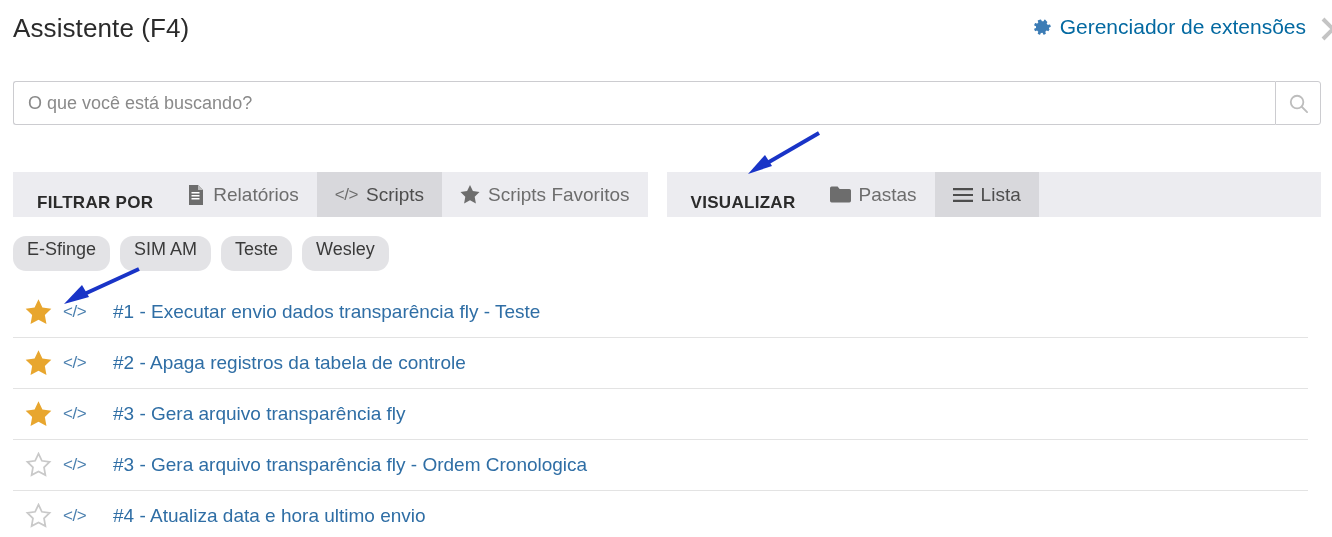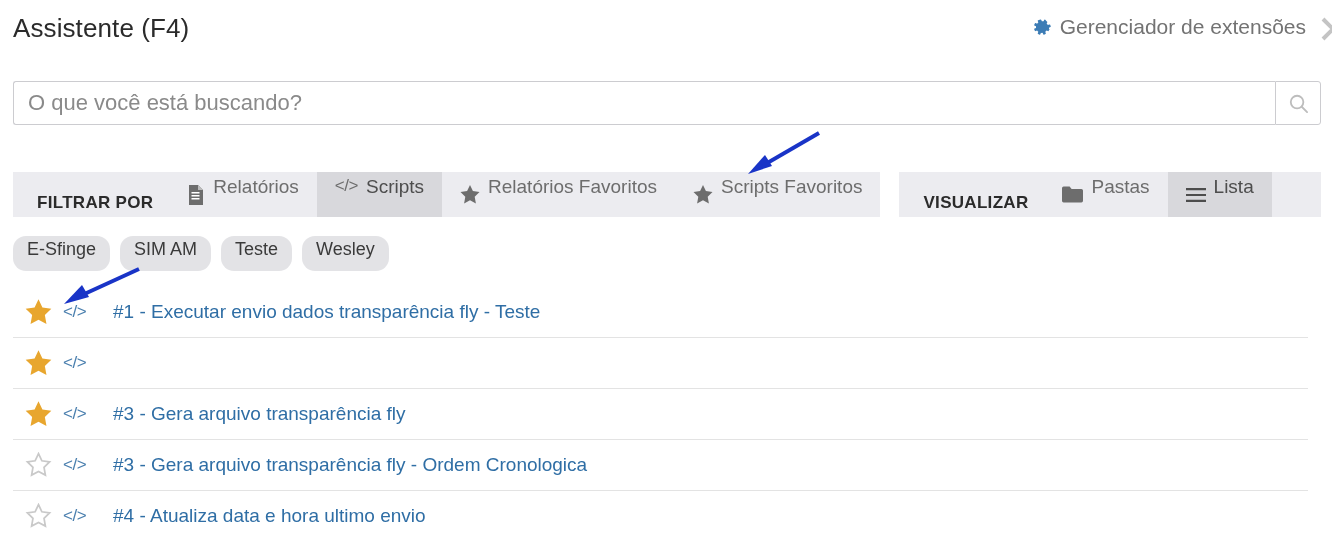--- a/index.html
+++ b/index.html
@@ -34,21 +34,21 @@
     letter-spacing: 0.1px;
     white-space: nowrap;
   }
   .ext-manager {
     position: absolute;
     right: 54px;
     top: 15px;
     display: flex;
     align-items: center;
     gap: 8px;
-    color: #737373;
+    color: #0369a1;
     font-size: 21px;
     white-space: nowrap;
     cursor: pointer;
   }
   .gear-icon {
     display: inline-block;
     width: 19px;
     height: 19px;
     position: relative;
     top: 1px;
@@ -75,21 +75,21 @@
   }
   .search-input {
     flex: 1 1 auto;
     height: 44px;
     box-sizing: border-box;
     border: 1px solid #ccccd0;
     border-right: none;
     border-radius: 3px 0 0 3px;
     background: #ffffff;
     font-family: "Liberation Sans", sans-serif;
-    font-size: 22px;
+    font-size: 18px;
     color: #4a4a4a;
     padding: 0 14px;
     outline: none;
   }
   .search-input::placeholder {
     color: #8a8a8a;
     opacity: 1;
   }
   .search-btn {
     width: 46px;
@@ -127,22 +127,23 @@
     align-items: center;
     padding: 16px 16px 0 24px;
     font-size: 17px;
     font-weight: bold;
     color: #2b2b2b;
     letter-spacing: 0.3px;
     white-space: nowrap;
   }
   .tb-item {
     display: flex;
+    align-items: center;
     gap: 8px;
-    padding: 4px 18px;
+    padding: 14px 18px;
     font-size: 19px;
     color: #6d6d6d;
     white-space: nowrap;
     cursor: pointer;
     background: transparent;
   }
   .tb-item.active {
     background: #d8d8dc;
     color: #4d4d4d;
   }
@@ -272,28 +273,20 @@
         </svg>
       </span>
       <span>Relatórios</span>
     </div>
 
     <div class="tb-item active">
       <span class="codetag">&lt;/&gt;</span>
       <span>Scripts</span>
     </div>
 
-    <div class="tb-item">
-      <span class="ic">
-        <svg width="20" height="19" viewBox="0 0 20 19">
-          <path fill="#6d6d6d" d="M10 0l2.9 6.1 6.6.9-4.8 4.7 1.2 6.7L10 15.2 4.1 18.4l1.2-6.7L.5 7l6.6-.9z"></path>
-        </svg>
-      </span>
-      <span>Relatórios Favoritos</span>
-    </div>
 
     <div class="tb-item">
       <span class="ic">
         <svg width="20" height="19" viewBox="0 0 20 19">
           <path fill="#6d6d6d" d="M10 0l2.9 6.1 6.6.9-4.8 4.7 1.2 6.7L10 15.2 4.1 18.4l1.2-6.7L.5 7l6.6-.9z"></path>
         </svg>
       </span>
       <span>Scripts Favoritos</span>
     </div>
   </div>
@@ -340,20 +333,21 @@
     <div class="row-link">#1 - Executar envio dados transparência fly - Teste</div>
   </div>
 
   <div class="row">
     <div class="row-star">
       <svg width="27" height="26" viewBox="0 0 20 19">
         <path fill="#e8a62e" d="M10 0l2.9 6.1 6.6.9-4.8 4.7 1.2 6.7L10 15.2 4.1 18.4l1.2-6.7L.5 7l6.6-.9z"></path>
       </svg>
     </div>
     <div class="row-code">&lt;/&gt;</div>
+    <div class="row-link">#2 - Apaga registros da tabela de controle</div>
   </div>
 
   <div class="row">
     <div class="row-star">
       <svg width="27" height="26" viewBox="0 0 20 19">
         <path fill="#e8a62e" d="M10 0l2.9 6.1 6.6.9-4.8 4.7 1.2 6.7L10 15.2 4.1 18.4l1.2-6.7L.5 7l6.6-.9z"></path>
       </svg>
     </div>
     <div class="row-code">&lt;/&gt;</div>
     <div class="row-link">#3 - Gera arquivo transparência fly</div>

